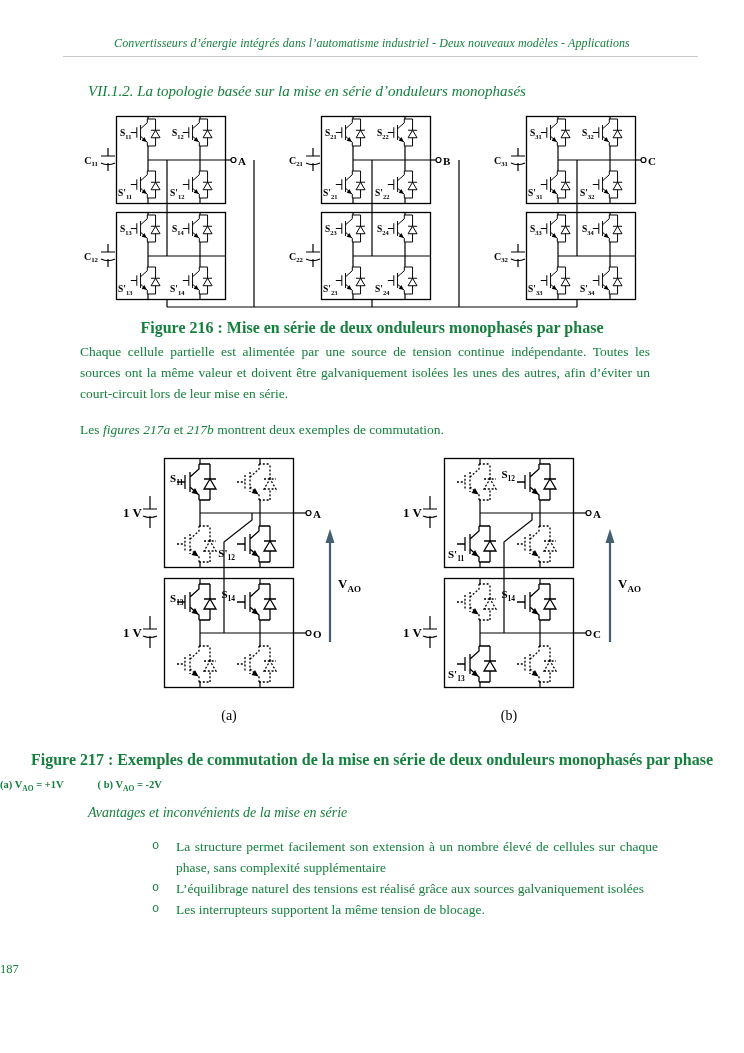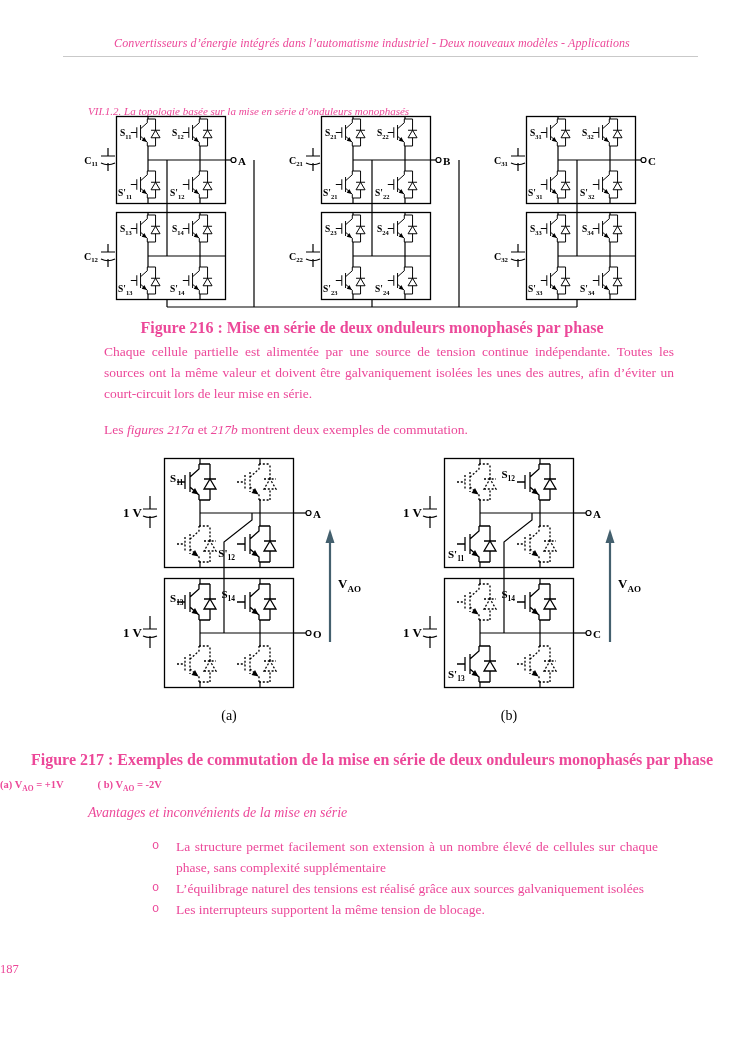--- a/index.html
+++ b/index.html
@@ -1,35 +1,35 @@
 <!DOCTYPE html>
 <html><head>
 <meta charset="utf-8">
 <style>
   html,body { margin:0; padding:0; background:#888; }
   .page {
     position:relative; width:744px; height:1053px; margin:0 auto;
     background:#ffffff; overflow:hidden;
-    font-family:"Liberation Serif", serif; color:#ec4899;
+    font-family:"Liberation Serif", serif; color:#15803d;
   }
   .abs { position:absolute; }
   .hdr { top:36px; left:40px; right:40px; text-align:center;
          font-style:italic; font-size:12px; letter-spacing:0.1px; }
   .hrule { top:56px; left:63px; width:635px; height:1px; background:#c9c9c9; }
-  .sect { top:105px; left:88px; font-style:italic; font-size:11px; }
+  .sect { top:83px; left:88px; font-style:italic; font-size:15px; }
   .fig216 { top:110px; left:62px; }
   .fig217 { top:452px; left:112px; }
   .figcap { left:0; right:0; text-align:center; font-weight:bold; font-size:16px; }
   .cap1 { top:319px; }
   .cap2 { top:751px; }
   .subcap { top:779px; left:0; right:0; font-weight:bold; font-size:10.5px; }
   .subcap .chunk { display:inline-block; }
   .subcap .sp { display:inline-block; width:34px; }
   .subcap sub { font-size:7.5px; }
-  .body { left:104px; width:570px; font-size:13.5px; line-height:21px; margin:0; }
+  .body { left:80px; width:570px; font-size:13.5px; line-height:21px; margin:0; }
   .p1 { top:341px; text-align:justify; }
   .p2 { top:419px; }
   .it { font-style:italic; }
   .advh { top:805px; left:88px; font-style:italic; font-size:14px; }
   .blist { top:836px; left:152px; width:506px; }
   .brow { display:flex; }
   .bm { width:24px; font-size:12px; line-height:21px; font-family:"Liberation Mono", monospace; }
   .bt { flex:1; font-size:13.5px; line-height:21px; text-align:justify; }
   .pgnum { top:962px; left:0; right:0; font-size:12.5px; }
 

